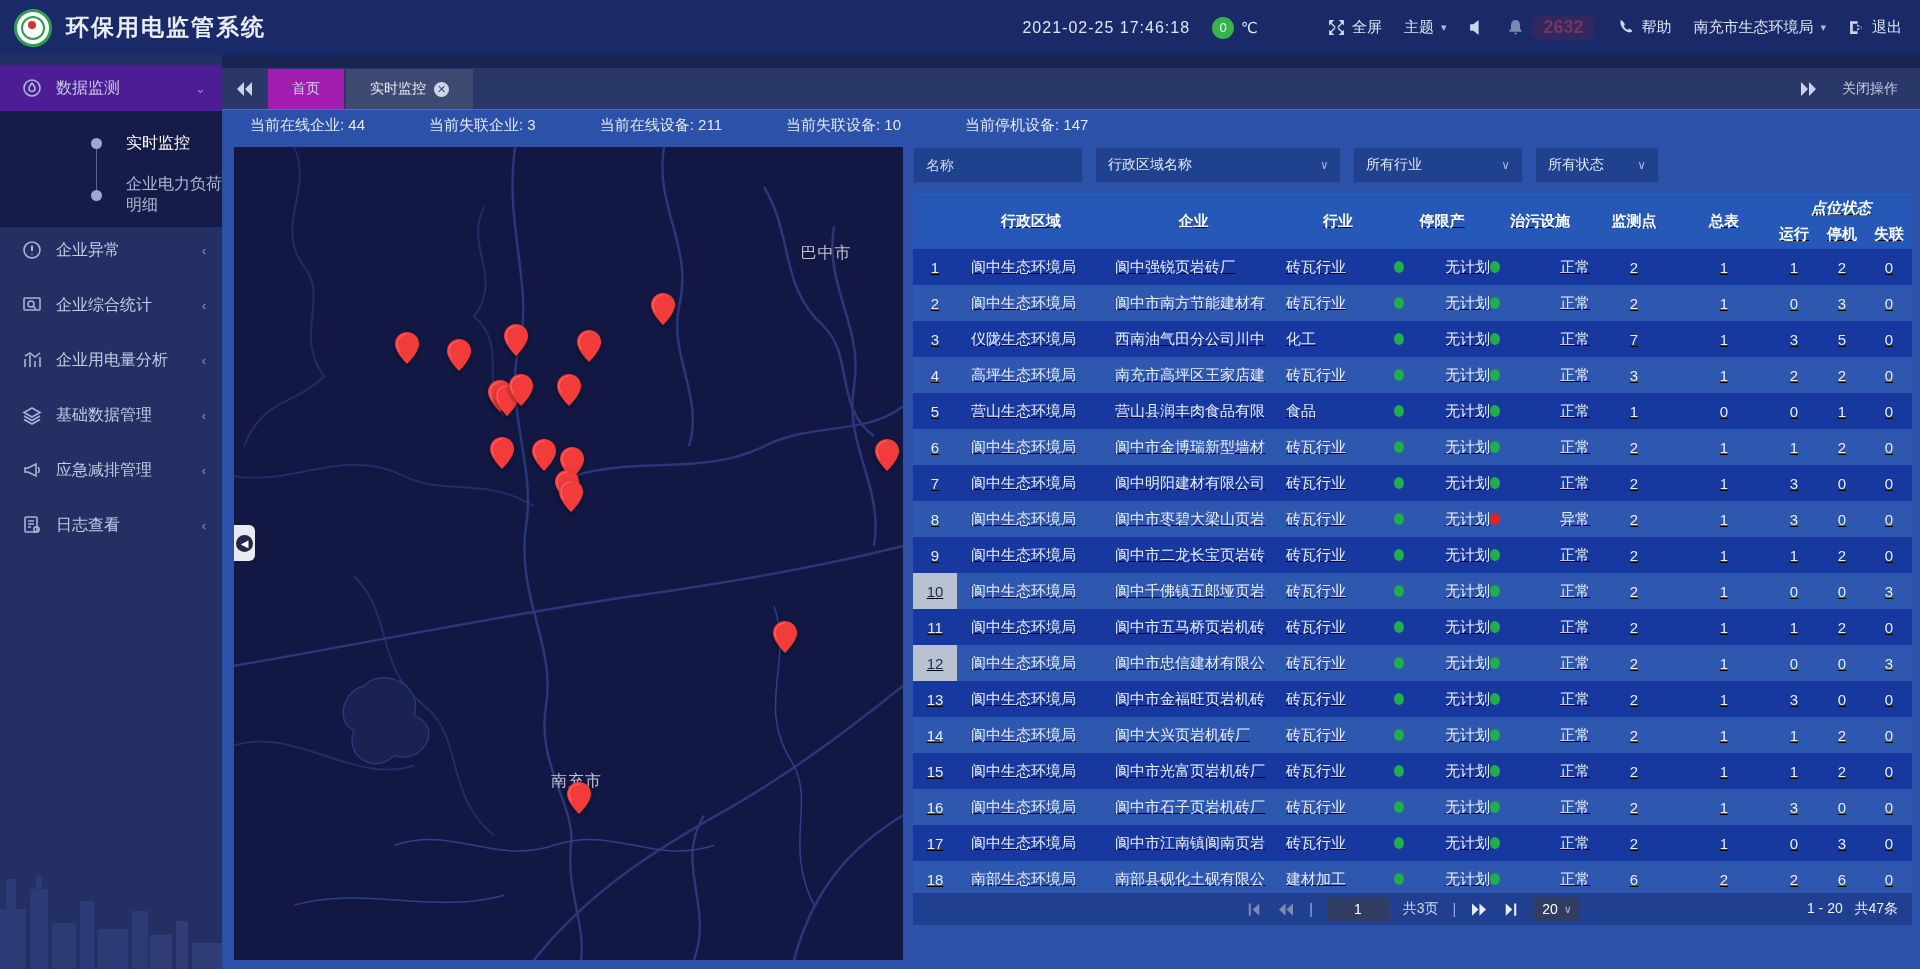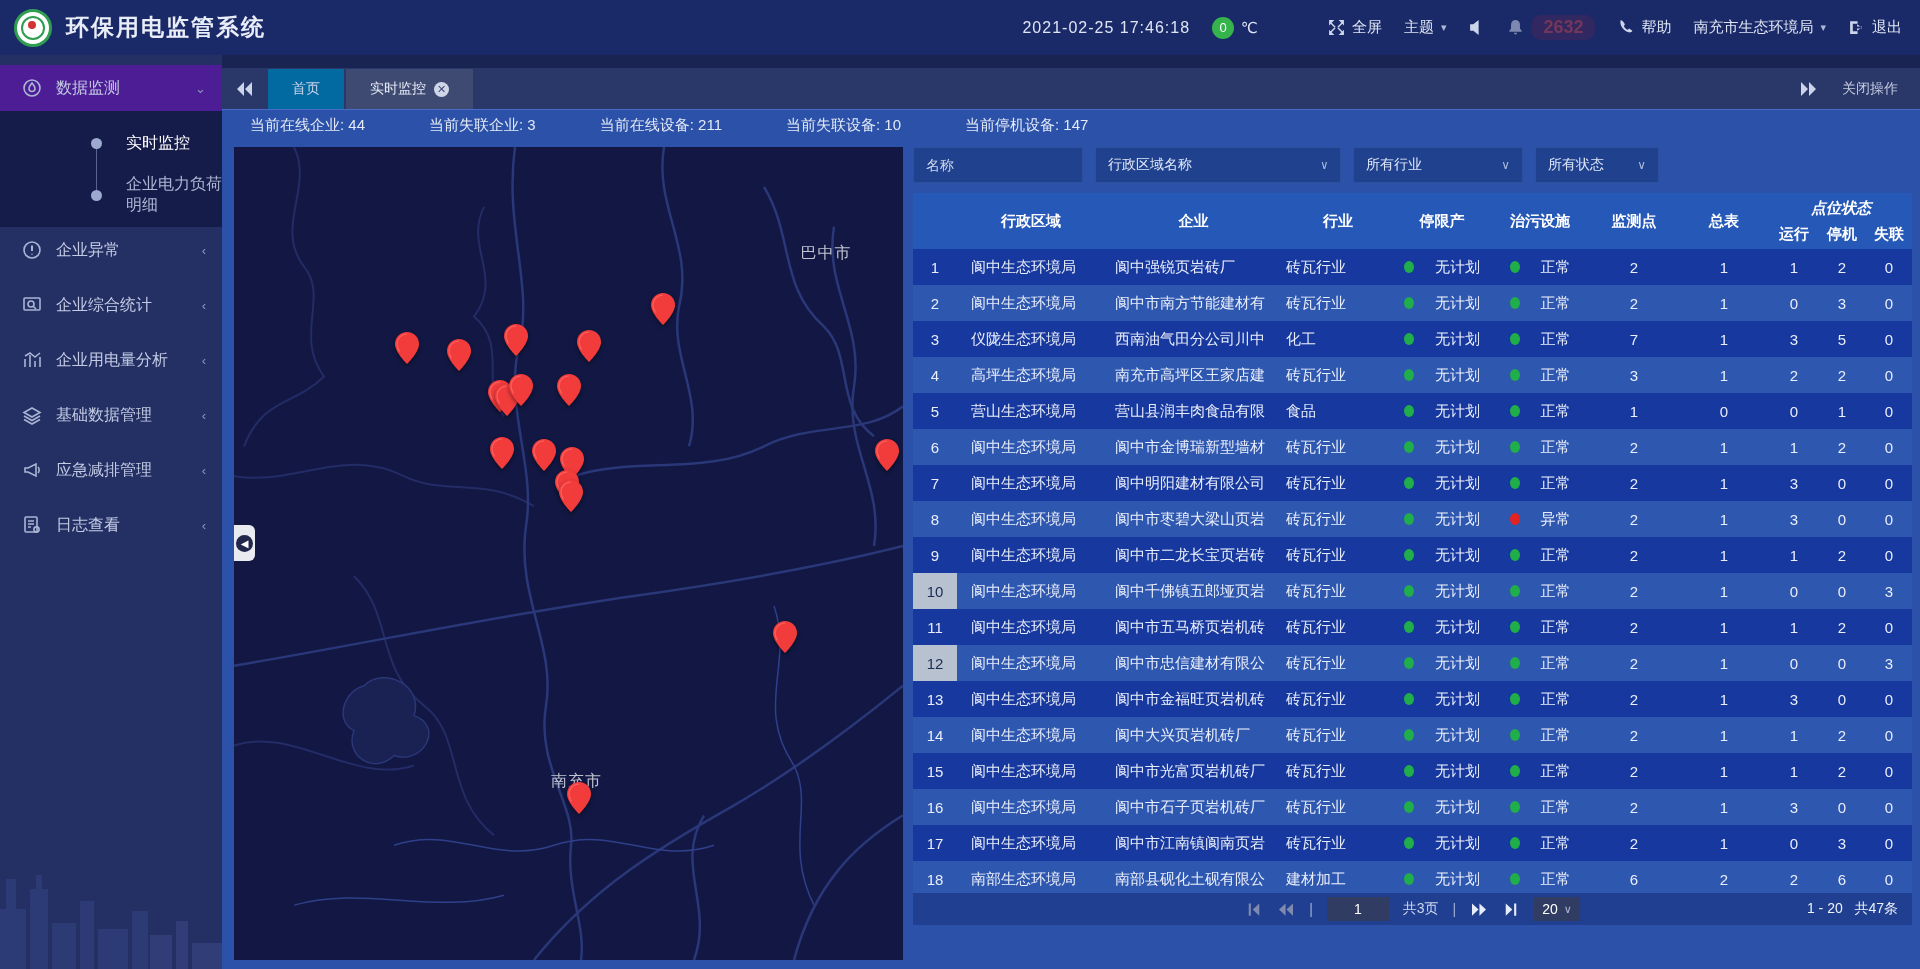--- a/index.html
+++ b/index.html
@@ -46,21 +46,21 @@
   .skyline { position:absolute; bottom:0; left:0; width:222px; height:130px; opacity:.5; }
 
   
   .main { flex:1; display:flex; flex-direction:column; min-width:0; background:#2b51a9; }
 
   .tabbar { height:54px; background:#2a3769; position:relative; display:flex; align-items:flex-end; flex:none; }
   .tabbar::before { content:""; position:absolute; top:0; left:0; right:0; height:13px; background:#1a2453; }
   .tab-scroll { width:46px; height:40px; display:flex; align-items:center; justify-content:center; cursor:pointer; position:relative; }
   .tsvg { width:16px; height:14px; fill:#cdd4e8; }
   .tab { height:40px; padding:0 24px; display:flex; align-items:center; gap:8px; font-size:14px;
-    color:#ccd3e7; background:#0369a1; cursor:pointer; position:relative; margin-right:2px; }
+    color:#ccd3e7; background:#a21caf; cursor:pointer; position:relative; margin-right:2px; }
   .tab.active { background:#3e4a72; color:#e6eaf5; }
   .tab-close { width:15px; height:15px; border-radius:50%; background:#cfd6e8; color:#3e4a72;
     font-size:11px; line-height:15px; text-align:center; font-weight:bold; }
   .tabbar-right { margin-left:auto; height:40px; display:flex; align-items:center; gap:26px; padding-right:22px;
     font-size:14px; color:#c3cade; position:relative; }
 
   .statusbar { height:31px; background:#2b51a9; border-top:1px solid #4a6cc6; display:flex; align-items:center;
     padding-left:28px; gap:64px; font-size:15px; color:#e2e9f7; flex:none; }
   .status-item { white-space:nowrap; }
 
@@ -81,38 +81,38 @@
   .panel { flex:1; display:flex; flex-direction:column; min-width:0; }
   .filters { display:flex; gap:12px; height:36px; margin-bottom:10px; flex:none; }
   .f-input { width:170px; background:#20418d; border:1px solid #2c4f9e; color:#dfe8fa; font-size:14px;
     padding:0 12px; outline:none; }
   .f-input::placeholder { color:#ccd7ee; }
   .f-select { background:#20418d; border:1px solid #2c4f9e; color:#dfe8fa; font-size:14px;
     display:flex; align-items:center; padding:0 12px; cursor:pointer; }
   .f-select .sv { margin-left:auto; color:#aabbe0; font-size:12px; padding-left:18px; }
   .f-region { width:246px;font-family:Liberation Mono, monospace; } .f-industry { width:170px; } .f-status { width:124px; }
 
-  .tablewrap { flex:1; display:flex; flex-direction:column; min-height:0; overflow:hidden; }
+  .tablewrap { flex:1; display:flex; flex-direction:column; min-height:0; overflow:hidden;text-decoration:underline; }
   .thead { display:grid; grid-template-columns:44px 148px minmax(0,1fr) 112px 96px 100px 88px 92px 48px 48px 46px;
     grid-template-rows:26px 30px; background:#2558b7; color:#fff; font-size:15px; font-weight:bold; flex:none; }
   .th { grid-row:1/3; display:flex; align-items:center; justify-content:center; }
   .th-group { grid-column:9/12; grid-row:1; display:flex; align-items:flex-end; justify-content:center;
     font-style:italic; padding-bottom:1px; }
   .th-sub { grid-row:2; display:flex; align-items:center; justify-content:center; }
   .tbody { flex:1; overflow:hidden; }
   .trow { display:grid; grid-template-columns:44px 148px minmax(0,1fr) 112px 96px 100px 88px 92px 48px 48px 46px;
     height:36px; align-items:center; color:#e9eefb; font-size:15px; background:#17389e; }
   .trow:nth-child(even) { background:#2e57b0; }
   .tcell { overflow:hidden; white-space:nowrap; }
   .c-num { text-align:center; align-self:stretch; display:flex; align-items:center; justify-content:center; }
   .c-num.hl { background:#b8c1cf; color:#1c2b55; }
   .c-region { padding-left:14px; }
   .c-company { padding-left:10px; }
   .c-industry { padding-left:4px; }
-  .c-dot { display:flex; align-items:center; justify-content:center; gap:21px; }
+  .c-dot { display:flex; align-items:center; justify-content:space-between; gap:21px; }
   .dotg { width:10px; height:12px; border-radius:50%; flex:none; }
   .c-mid { text-align:center; }
 
   .pager { height:32px; background:#203f90; display:flex; align-items:center; flex:none;
     color:#cdd7ee; font-size:14px; margin-bottom:35px; position:relative; }
   .pager-center { position:absolute; left:0; right:0; display:flex; align-items:center; justify-content:center; gap:14px; }
   .pgbtn { width:18px; height:16px; display:flex; align-items:center; justify-content:center; cursor:pointer; }
   .pgbtn svg { width:14px; height:13px; fill:#e6ecf8; }
   .pgbtn.disabled svg { fill:#7e8ab0; }
   .pg-sep { color:#9fb0d8; }

